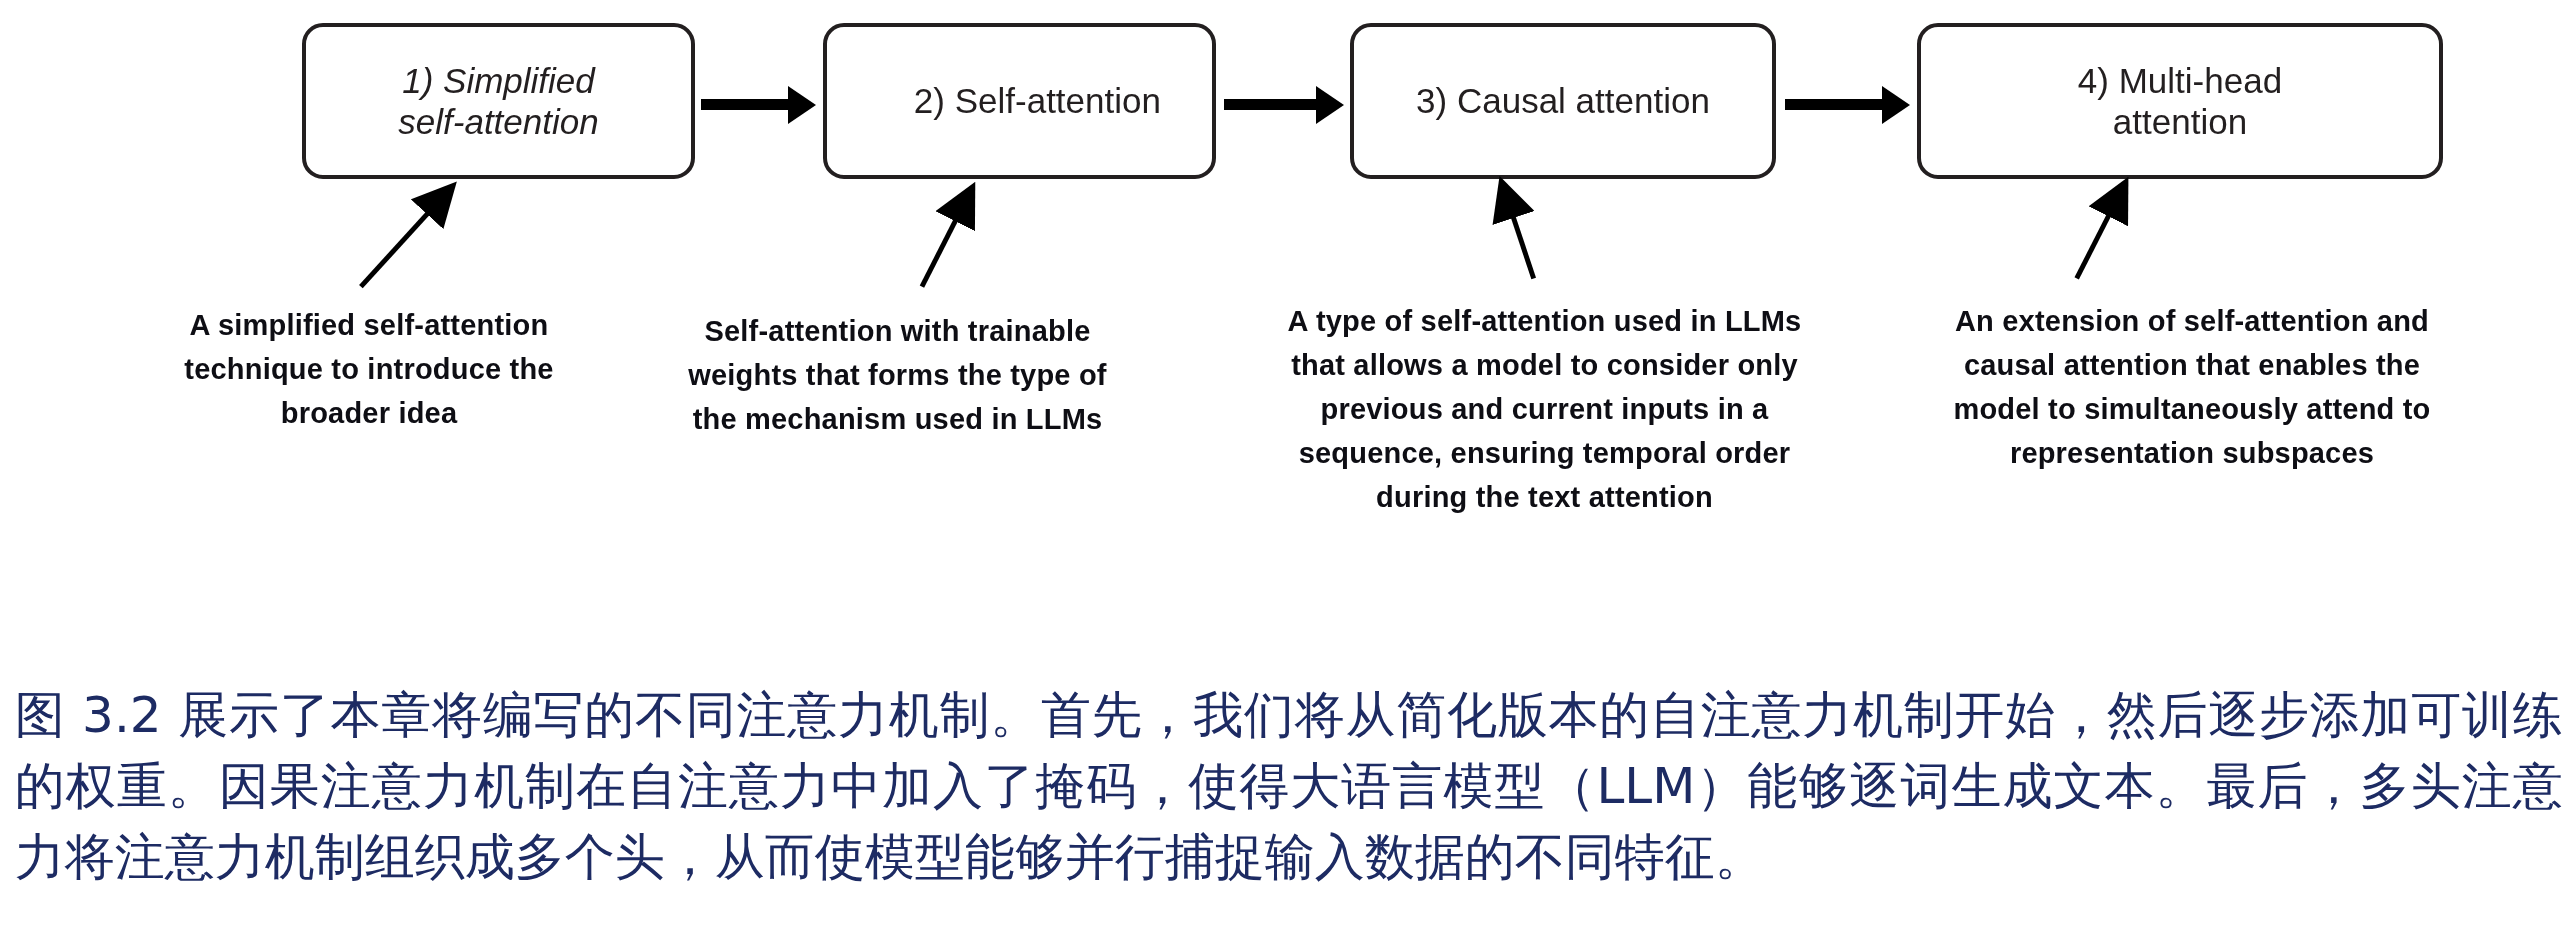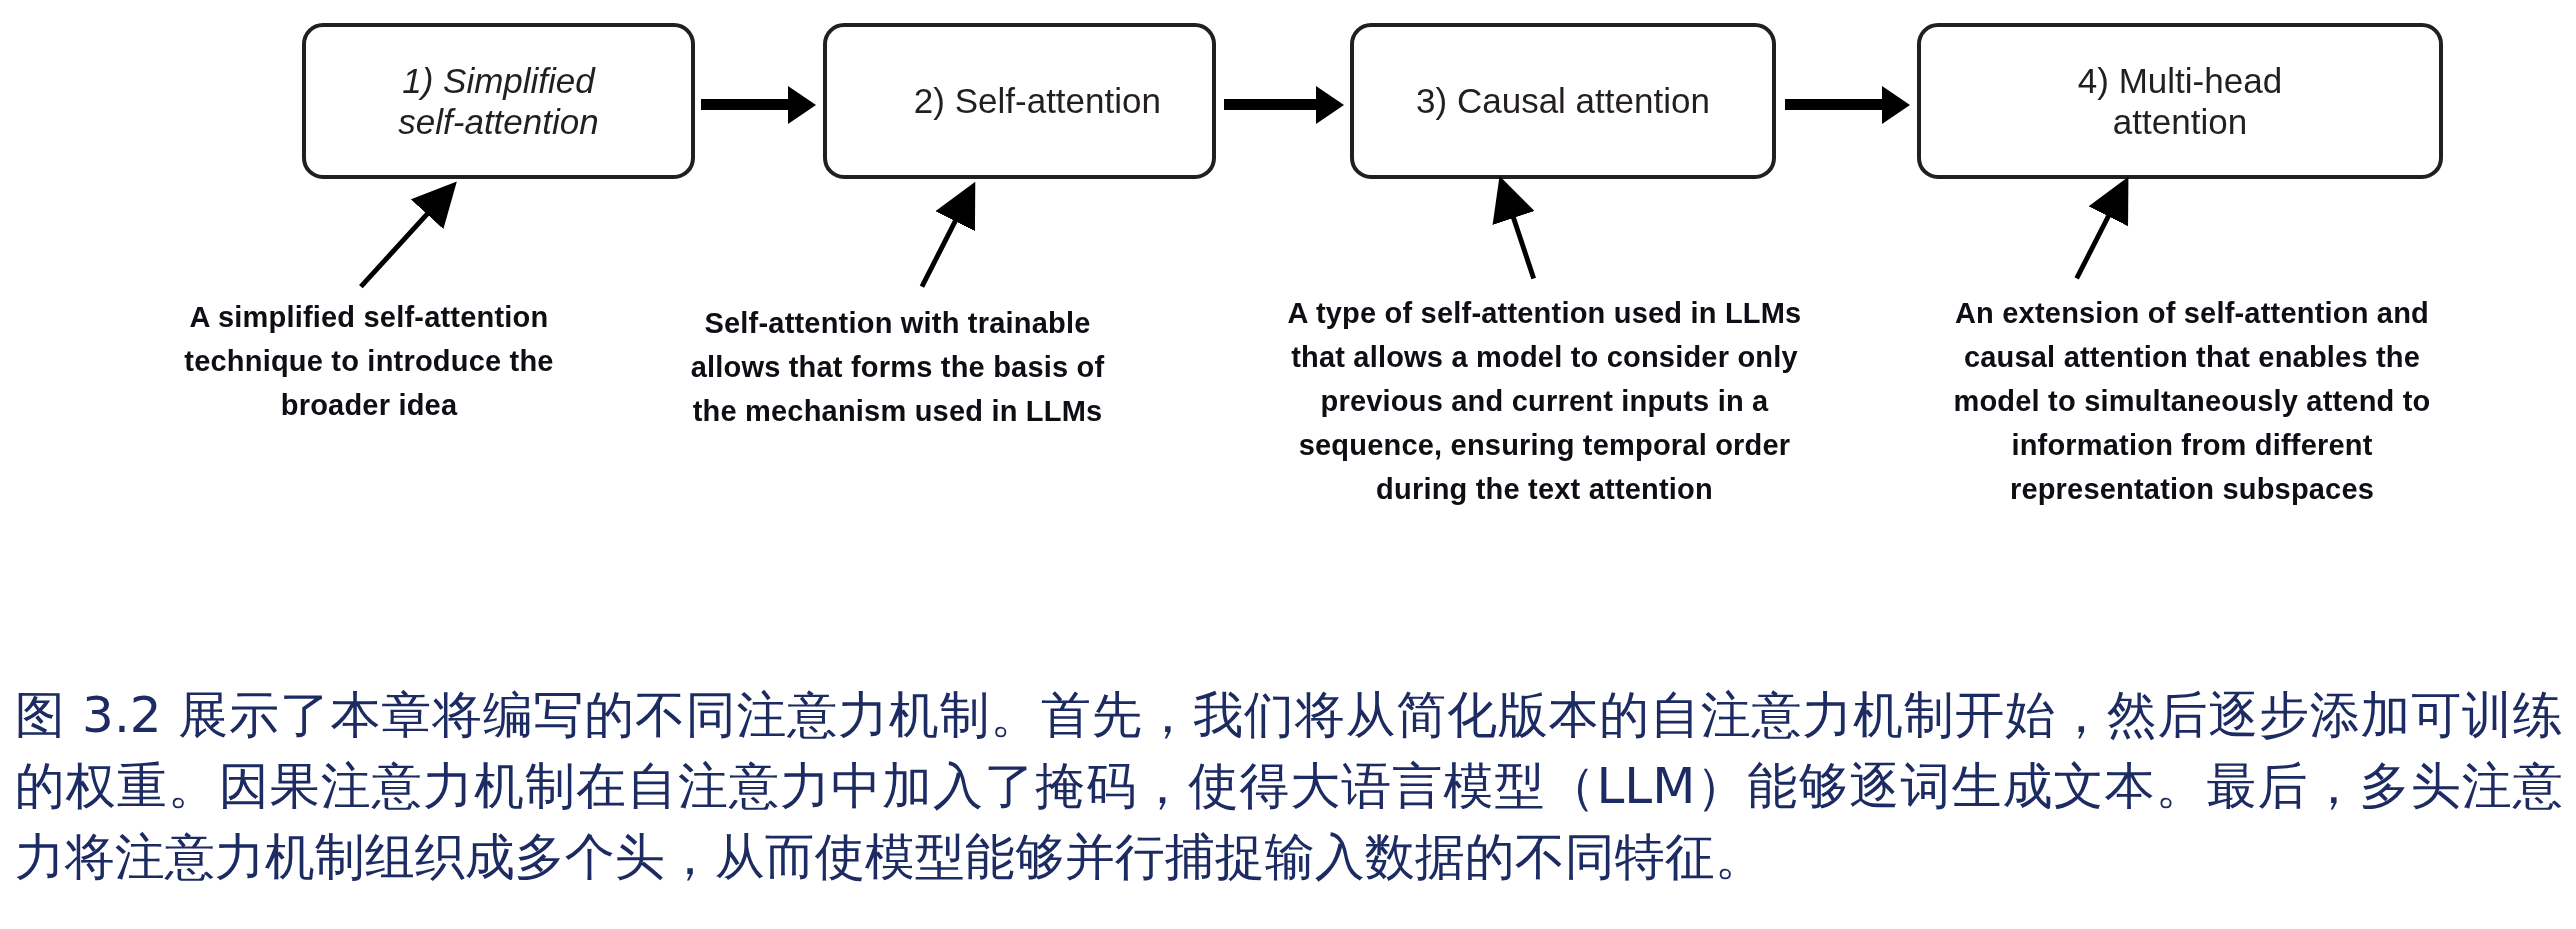--- a/index.html
+++ b/index.html
@@ -64,20 +64,21 @@
 
   .caption {
     position: absolute;
     text-align: center;
     color: #0e0e14;
     font-family: "Liberation Sans", sans-serif;
     font-weight: bold;
     font-size: 29px;
     line-height: 1.52;
     letter-spacing: 0.2px;
+    margin-top: 8px;
   }
 
   .pointer-svg {
     position: absolute;
     top: 0;
     left: 0;
     width: 2576px;
     height: 647px;
     pointer-events: none;
   }
@@ -150,37 +151,36 @@
   </svg>
 
   <div class="caption" style="left:115px; top:295px; width:508px;">
     <div>A simplified self-attention</div>
     <div>technique to introduce the</div>
     <div>broader idea</div>
   </div>
 
   <div class="caption" style="left:631px; top:301px; width:533px;">
     <div>Self-attention with trainable</div>
-    <div>allows that forms the basis of</div>
+    <div>weights that forms the type of</div>
     <div>the mechanism used in LLMs</div>
   </div>
 
   <div class="caption" style="left:1221px; top:291px; width:647px;">
     <div>A type of self-attention used in LLMs</div>
     <div>that allows a model to consider only</div>
     <div>previous and current inputs in a</div>
     <div>sequence, ensuring temporal order</div>
     <div>during the text attention</div>
   </div>
 
   <div class="caption" style="left:1893px; top:291px; width:598px;">
     <div>An extension of self-attention and</div>
     <div>causal attention that enables the</div>
     <div>model to simultaneously attend to</div>
-    <div>information from different</div>
     <div>representation subspaces</div>
   </div>
 
 </div>
 
 <div id="body-text">
   <p>图 3.2 展示了本章将编写的不同注意力机制。首先，我们将从简化版本的自注意力机制开始，然后逐步添加可训练的权重。因果注意力机制在自注意力中加入了掩码，使得大语言模型（LLM）能够逐词生成文本。最后，多头注意力将注意力机制组织成多个头，从而使模型能够并行捕捉输入数据的不同特征。</p>
 </div>
 
 

